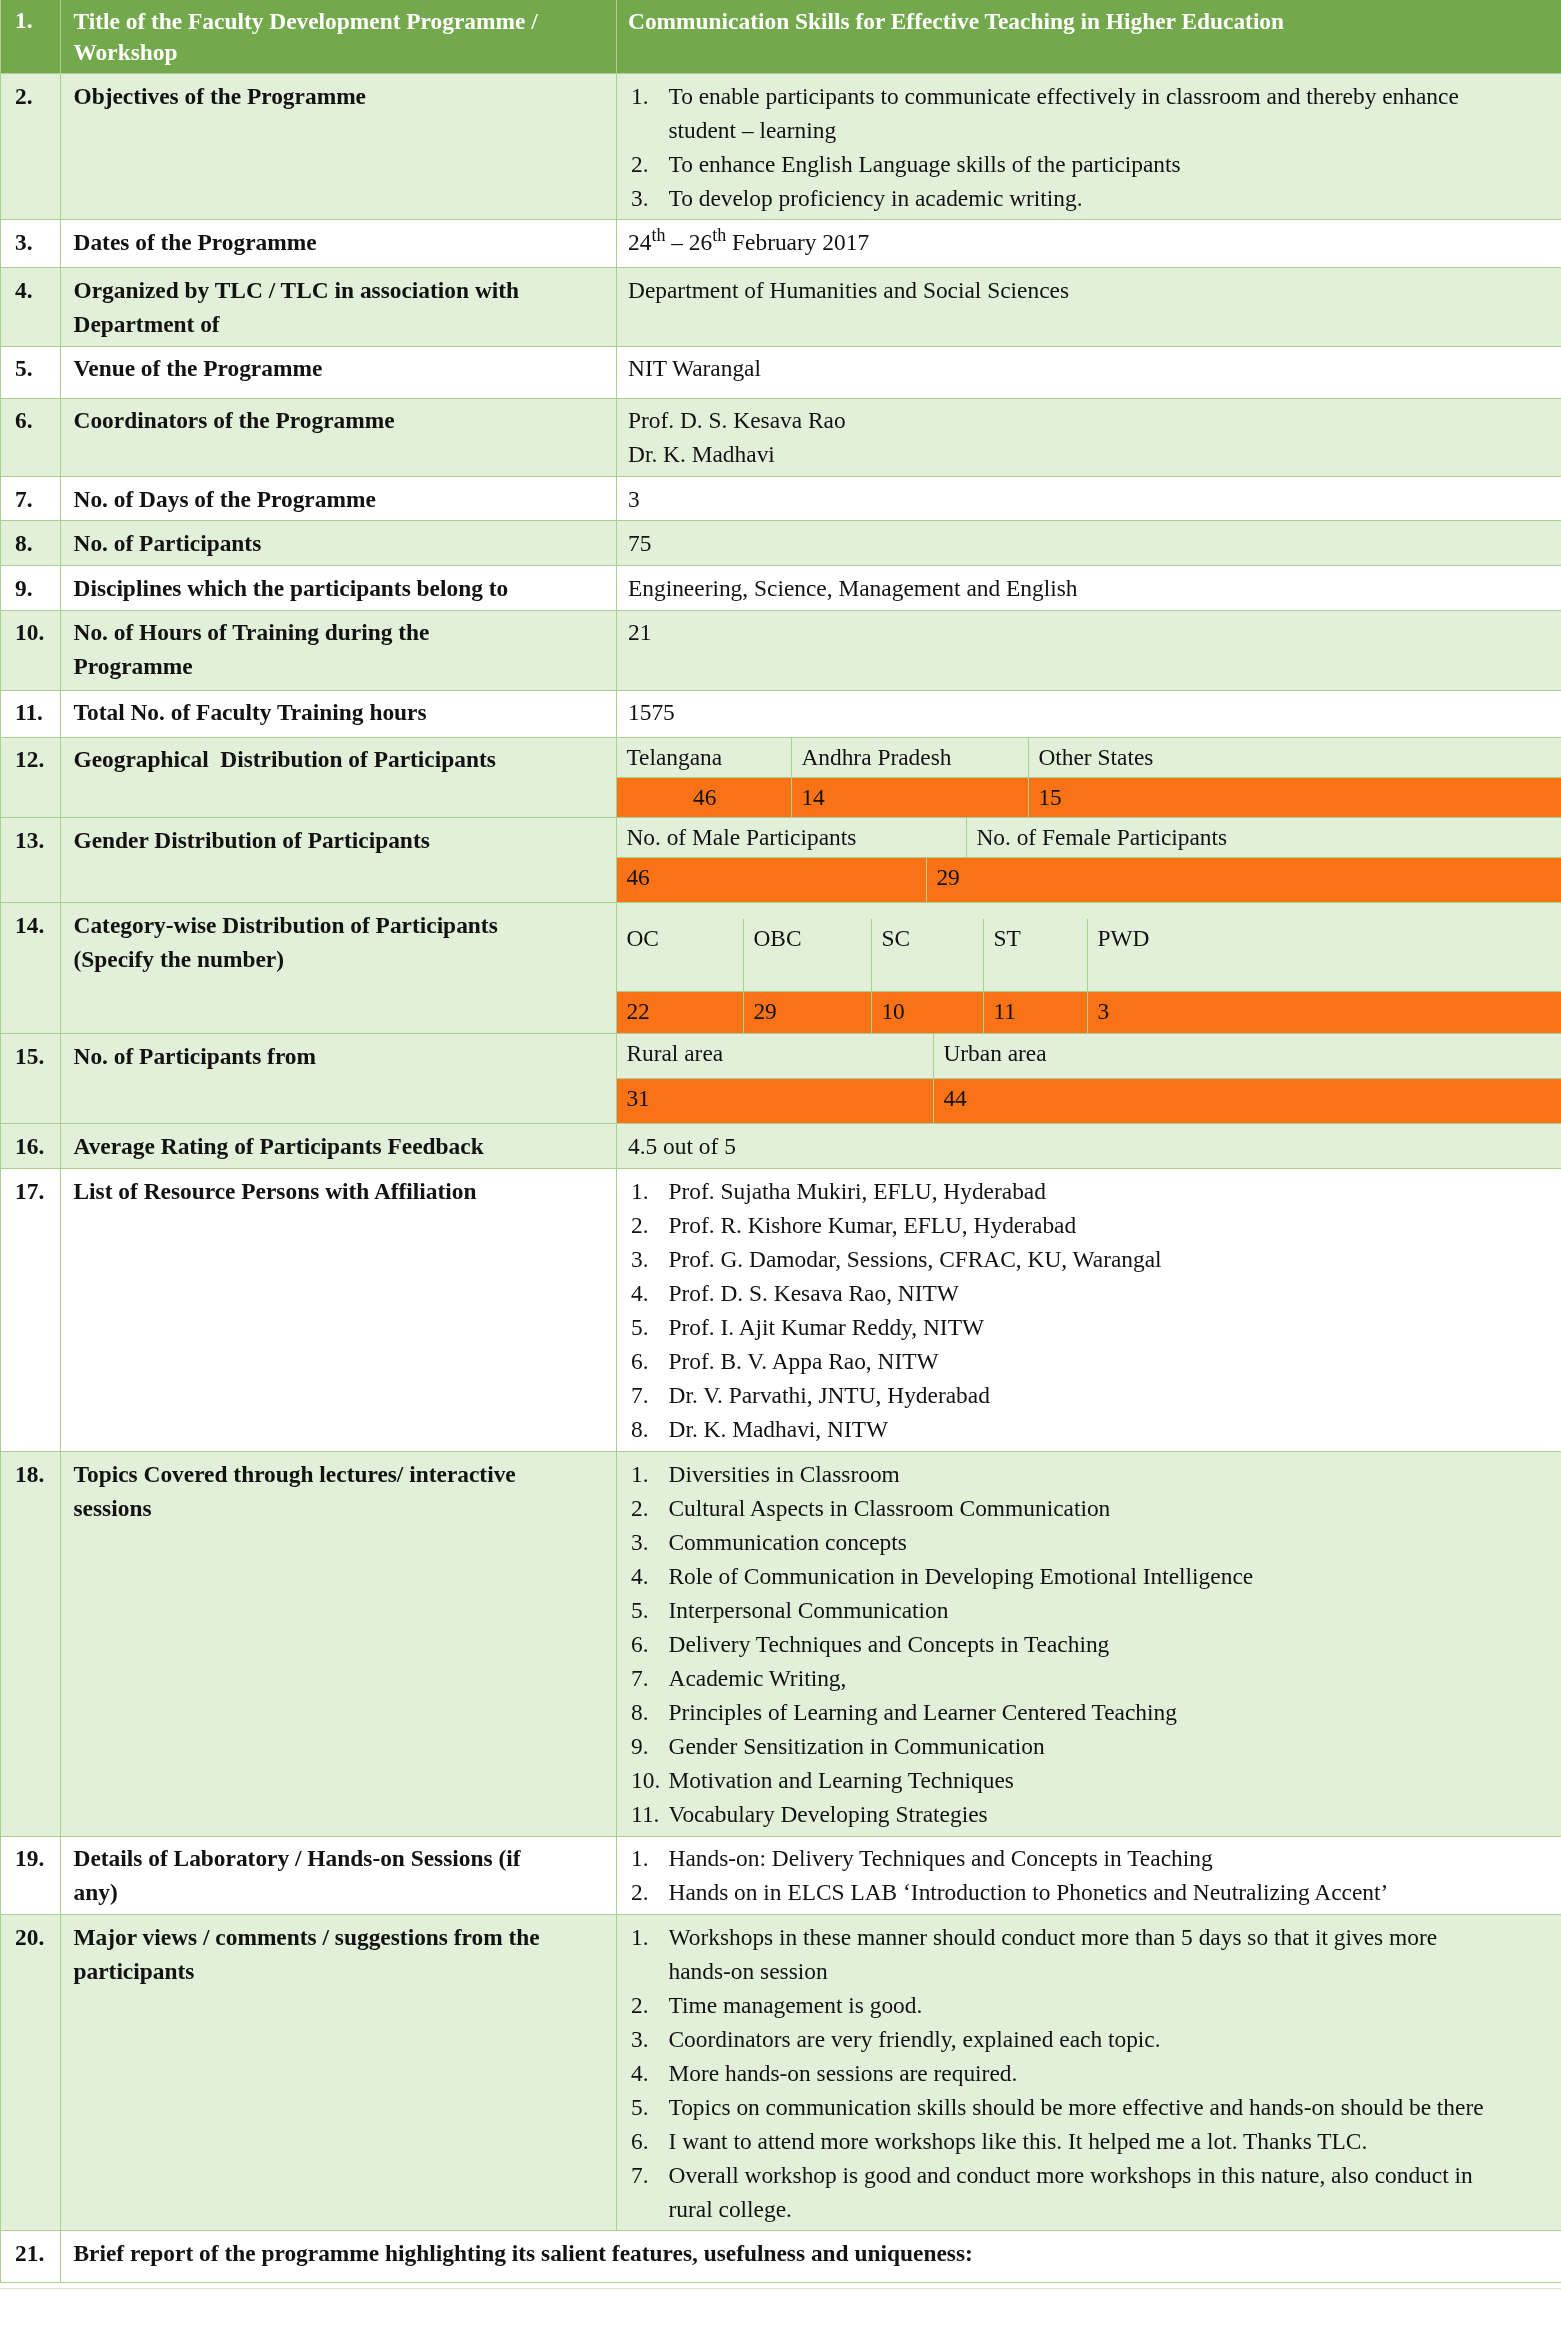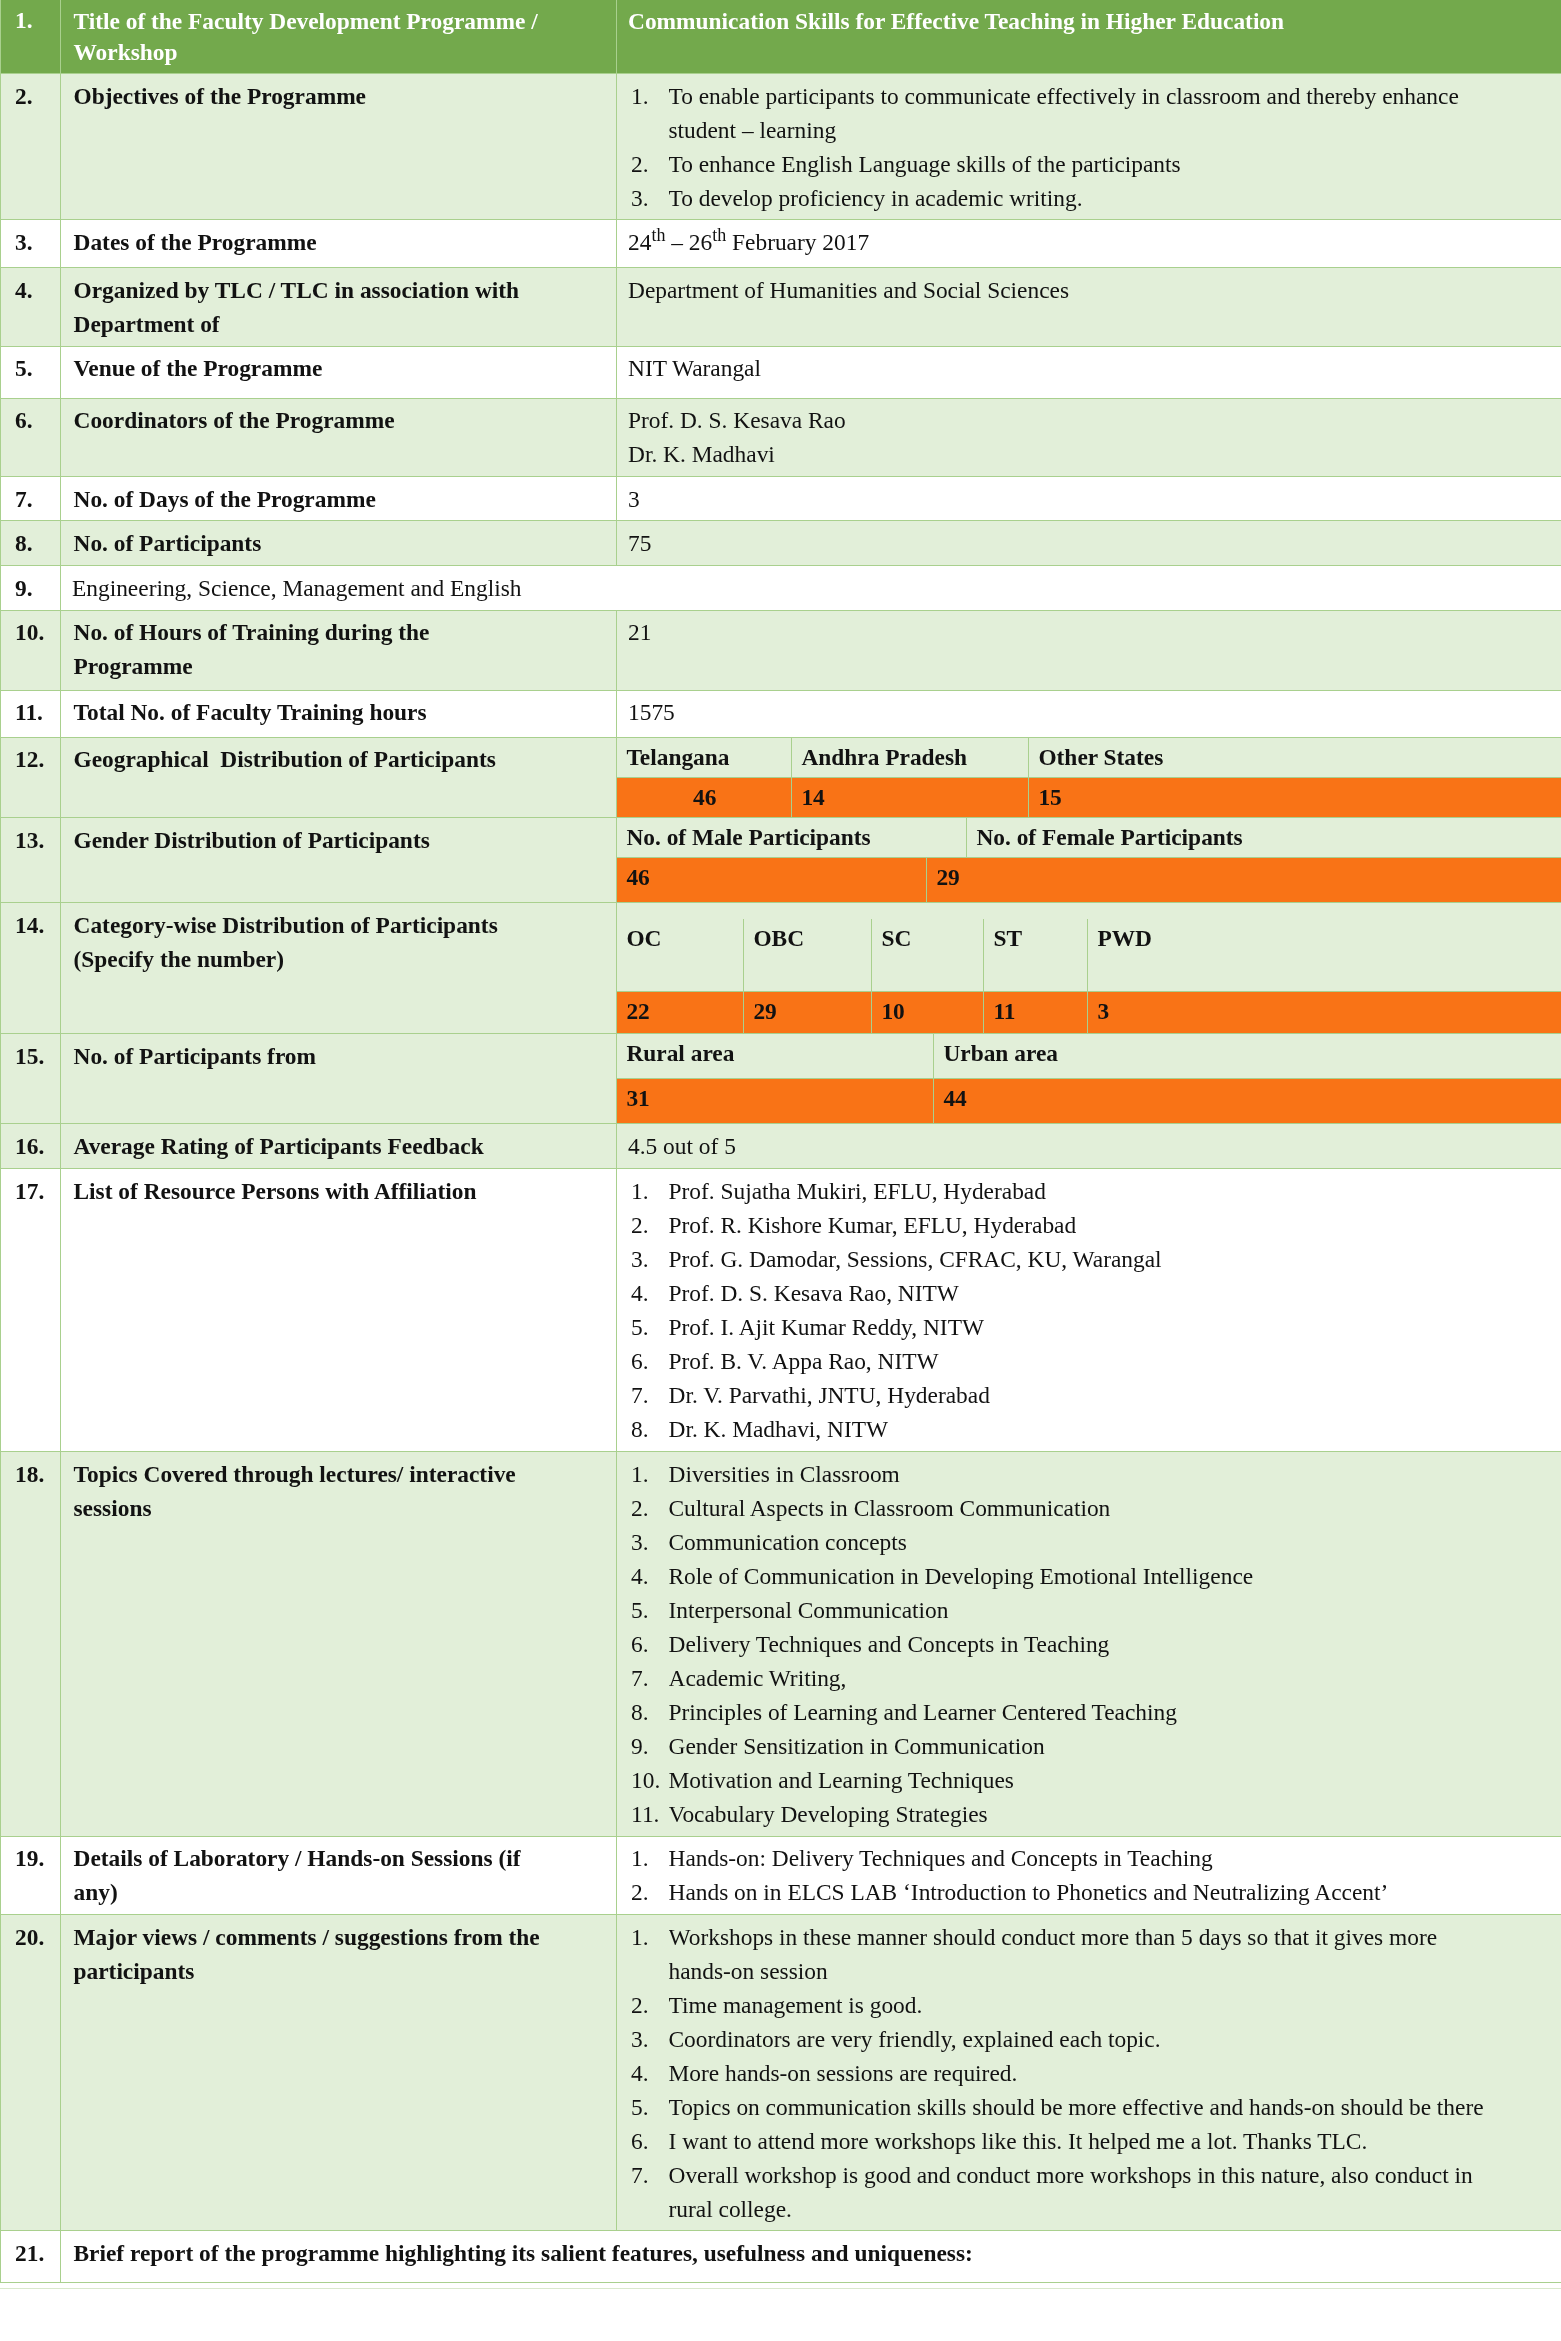--- a/index.html
+++ b/index.html
@@ -51,21 +51,21 @@
   .list{padding:4.7px 0 4.7px 12.5px;overflow:hidden;}
   .li{display:flex;}
   .li-num{flex:0 0 39px;padding-left:1.6px;}
   .li-text{flex:1;white-space:pre;overflow:hidden;min-width:0;}
 
   
   .sub{padding:0;overflow:hidden;}
   .subrow{display:grid;}
   .shead{background:var(--band-bg);}
   .svals{border-top:1.6px solid var(--border);background:#f97316;}
-  .scell{padding:3.1px 7.8px 3.1px 9.4px;line-height:33px;overflow:hidden;min-width:0;font-weight:bold;}
+  .scell{padding:3.1px 7.8px 3.1px 9.4px;line-height:33px;overflow:hidden;min-width:0;}
   .scell + .scell{border-left:1.6px solid var(--border);}
   .center{text-align:center;}
   .cols-geo{grid-template-columns:174px 237px 1fr;}
   .cols-gen{grid-template-columns:309px 1fr;}
   .cols-cat{grid-template-columns:126px 128px 112px 104px 1fr;}
   .cols-rur{grid-template-columns:316px 1fr;}
   .r12 .shead{min-height:35px;}  .r12 .svals{min-height:35px;}
   .r13 .shead{min-height:34px;gap:40px;}  .r13 .svals{min-height:45px;}
   .r14 .shead{min-height:72px;margin-top:16px;}  .r14 .svals{min-height:42px;}
   .r15 .shead{min-height:44px;}  .r15 .svals{min-height:45px;}
@@ -141,20 +141,21 @@
   </div>
 
   <div class="row r8 green">
     <div class="cell num">8.</div>
     <div class="cell label">No. of Participants</div>
     <div class="cell value">75</div>
   </div>
 
   <div class="row r9 white">
     <div class="cell num">9.</div>
+    <div class="cell label">Disciplines which the participants belong to</div>
     <div class="cell value">Engineering, Science, Management and English</div>
   </div>
 
   <div class="row r10 green">
     <div class="cell num">10.</div>
     <div class="cell label">No. of Hours of Training during the
 Programme</div>
     <div class="cell value">21</div>
   </div>
 

